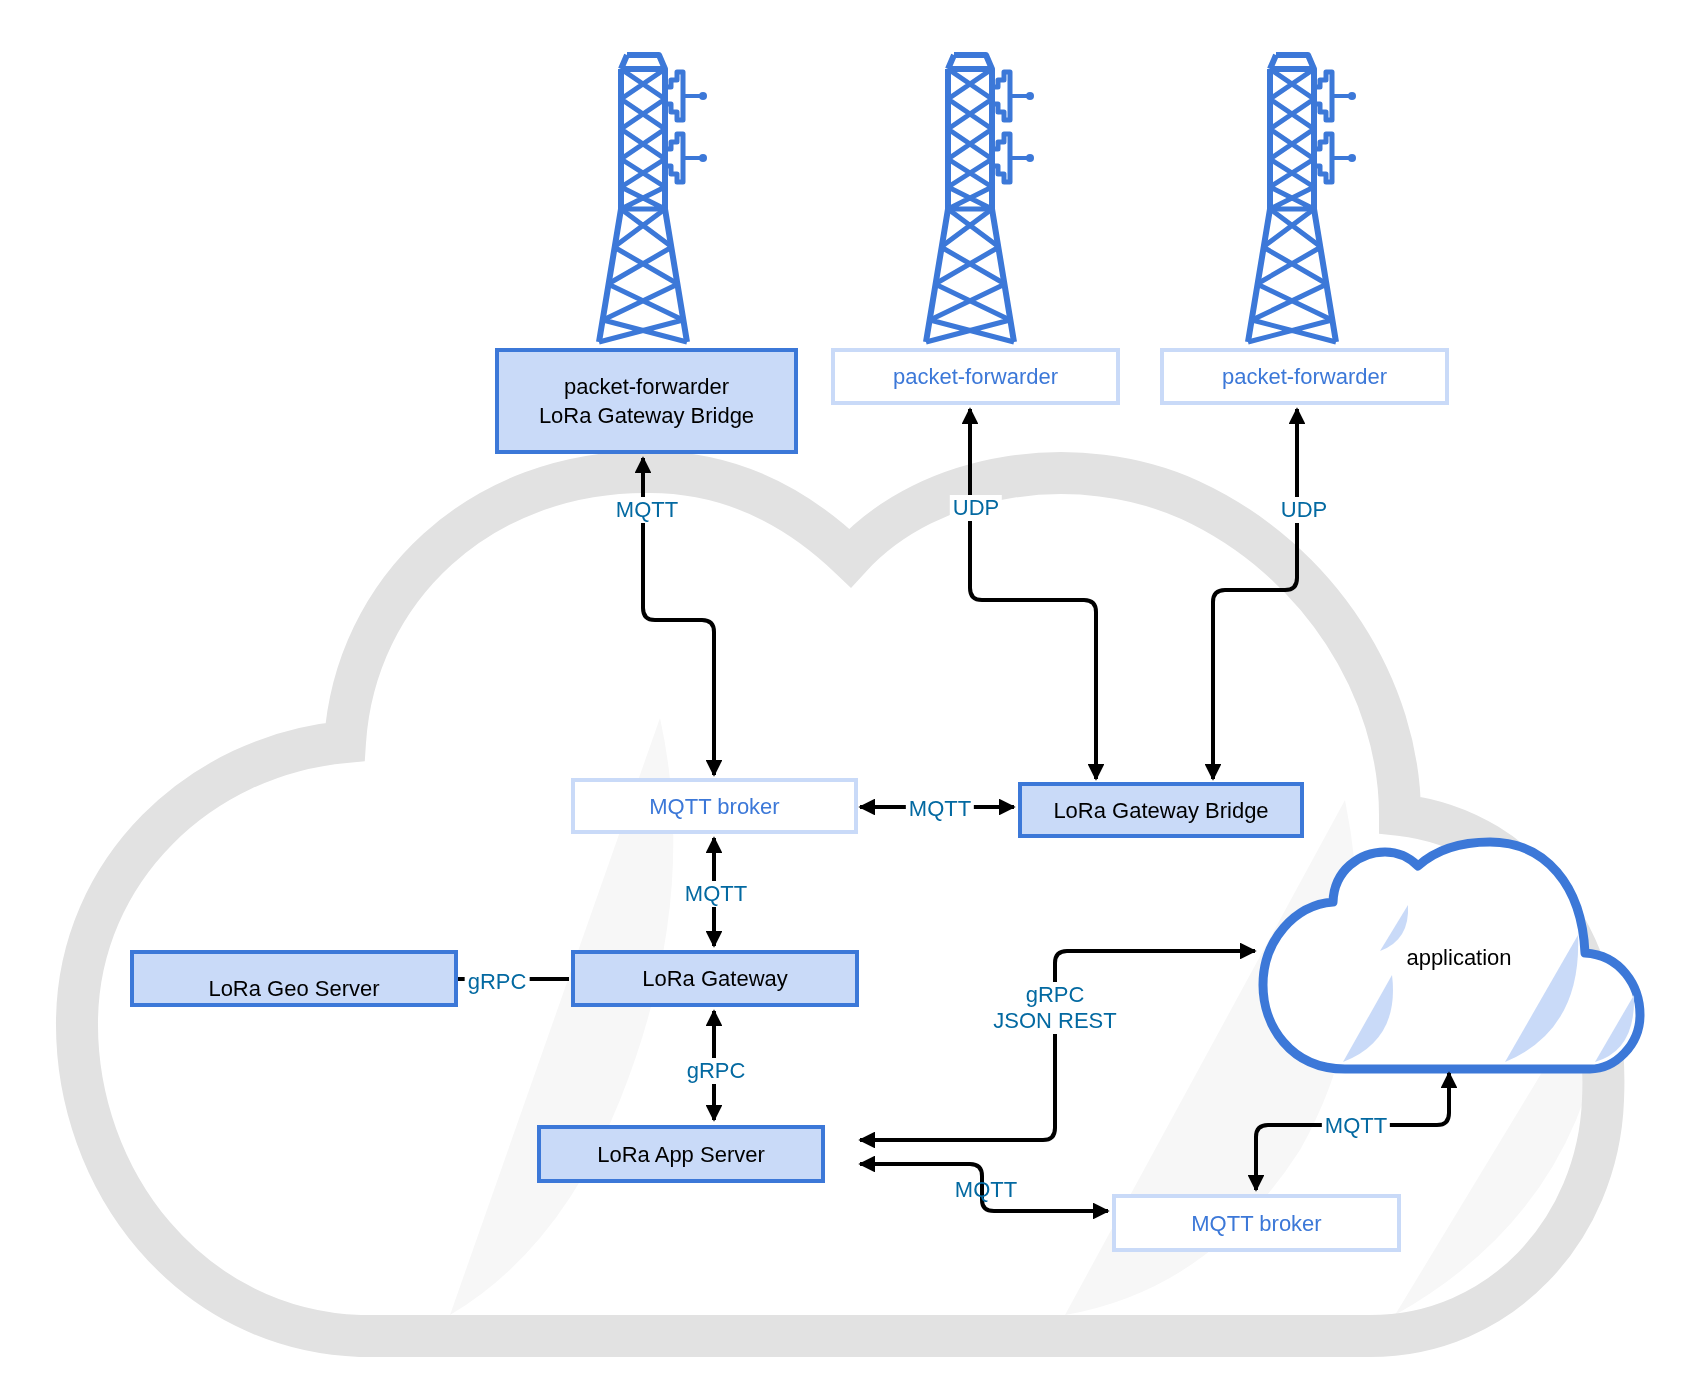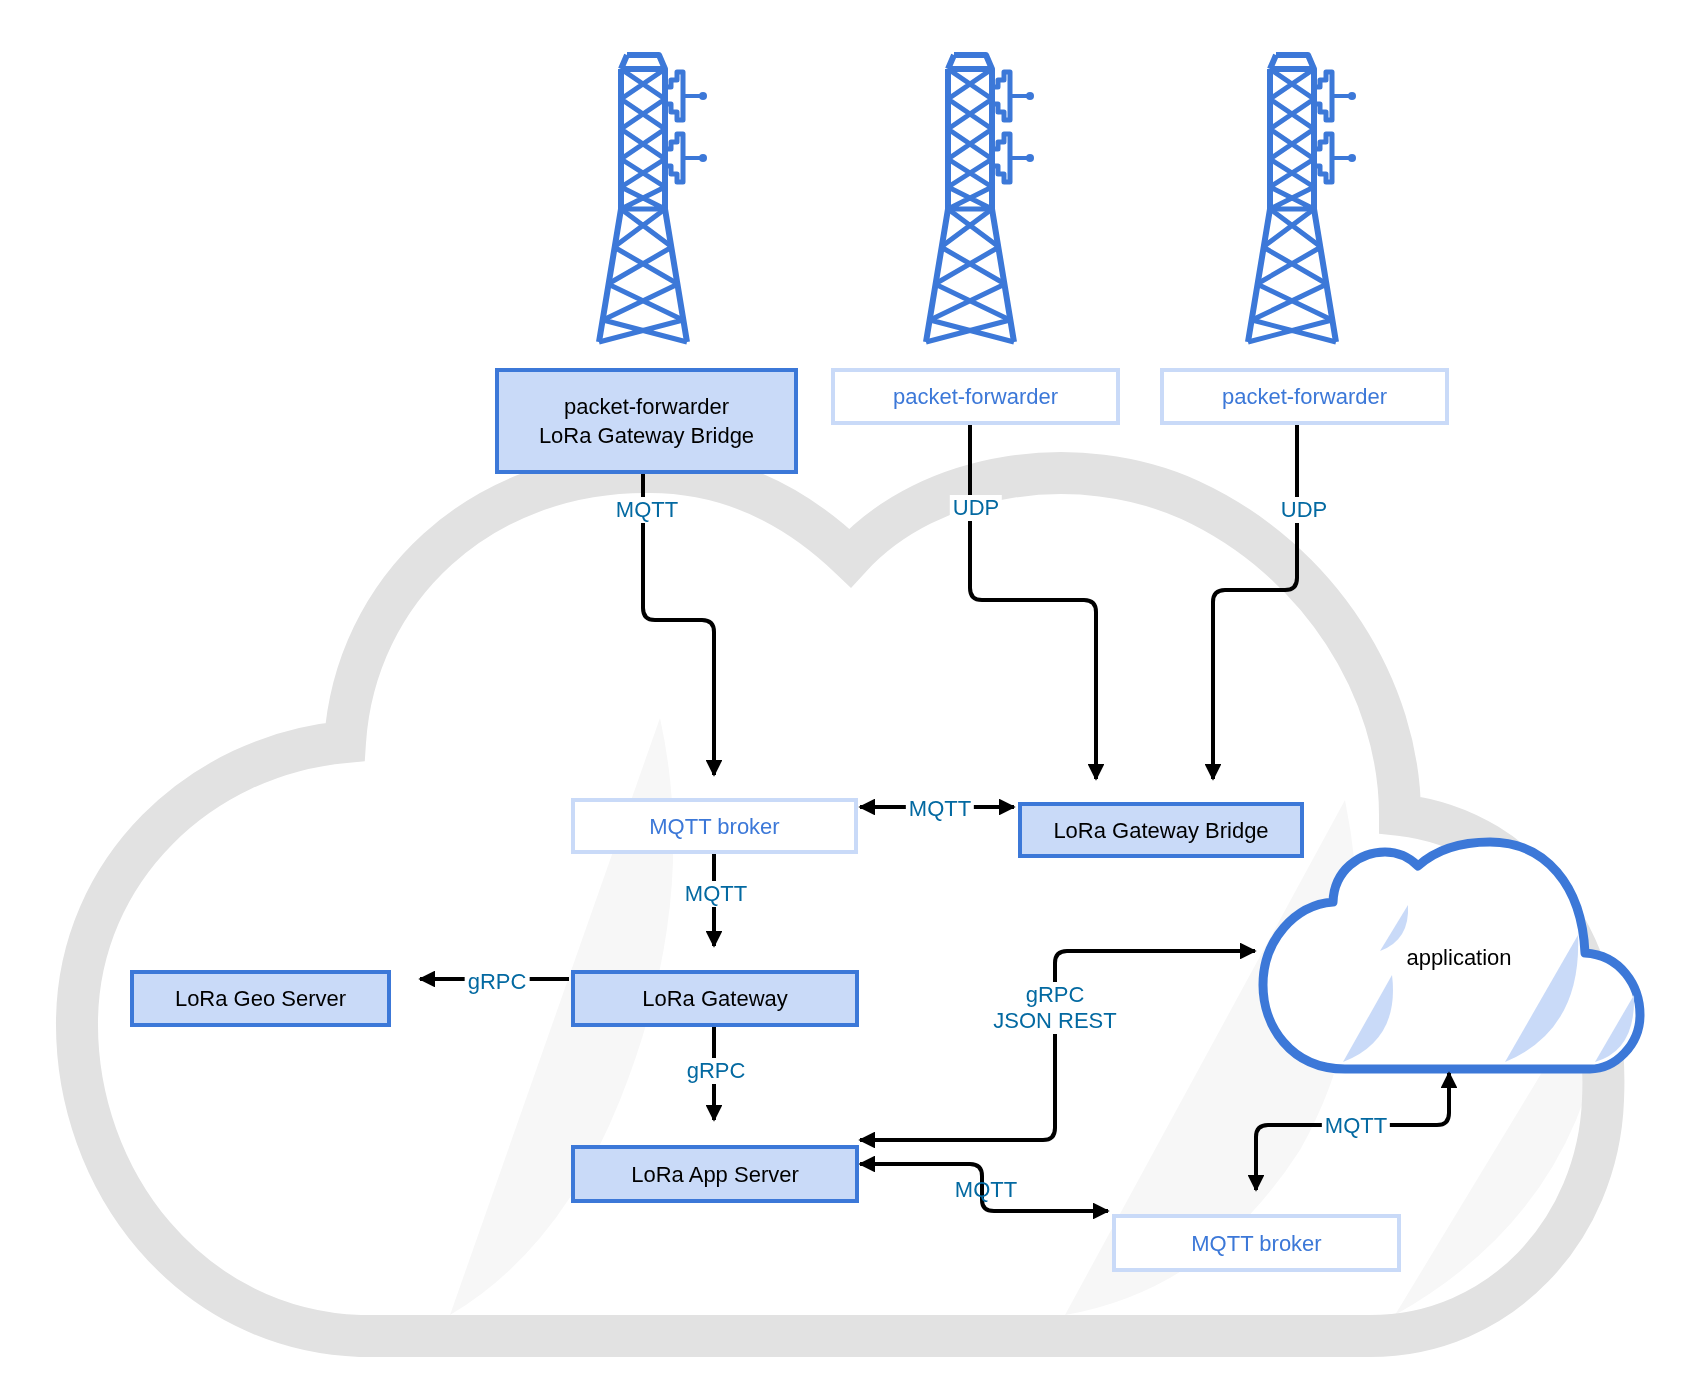--- a/index.html
+++ b/index.html
@@ -1,18 +1,18 @@
 <!DOCTYPE html>
 <html><head>
 <meta charset="utf-8">
 <style>
   html, body { margin: 0; padding: 0; background: #ffffff; }
   body { width: 1681px; height: 1377px; position: relative; overflow: hidden; font-family: "Liberation Sans", sans-serif; }
   #canvas { position: absolute; left: 0; top: 0; width: 1681px; height: 1377px; }
-  .box { position: absolute; box-sizing: border-box; display: flex; align-items: center; justify-content: center; text-align: center; font-family: "Liberation Sans", sans-serif; font-size: 22px; line-height: 29px; margin-top: 20px; }
+  .box { position: absolute; box-sizing: border-box; display: flex; align-items: center; justify-content: center; text-align: center; font-family: "Liberation Sans", sans-serif; font-size: 22px; line-height: 29px; }
   .box.filled { background: #c9daf8; border: 4px solid #3c78d8; color: #000000; }
   .box.outline { background: #ffffff; border: 4px solid #c9daf8; color: #3c78d8; }
   .lbl { position: absolute; transform: translate(-50%, -50%); background: #ffffff; font-family: "Liberation Sans", sans-serif; font-size: 22px; line-height: 26px; color: #0369a1; padding: 0 3px; white-space: pre; text-align: center; }
   .lbl.nobg { background: transparent; }
   .cloud-text { position: absolute; transform: translate(-50%, -50%); font-family: Liberation Sans, sans-serif; font-size: 22px; color: #000; }
 </style>
 </head>
 <body>
 
 <svg id="canvas" viewBox="0 0 1681 1377" xmlns="http://www.w3.org/2000/svg">
@@ -96,27 +96,27 @@
 </div>
 <div class="box outline" style="left:1160px;top:348px;width:289px;height:57px;">
   <span>packet-forwarder</span>
 </div>
 <div class="box outline" style="left:571px;top:778px;width:287px;height:56px;">
   <span>MQTT broker</span>
 </div>
 <div class="box filled" style="left:1018px;top:782px;width:286px;height:56px;">
   <span>LoRa Gateway Bridge</span>
 </div>
-<div class="box filled" style="left:130px;top:950px;width:261px;height:57px;">
+<div class="box filled" style="left:130px;top:950px;width:328px;height:57px;align-items:flex-end;">
   <span>LoRa Geo Server</span>
 </div>
 <div class="box filled" style="left:571px;top:950px;width:288px;height:57px;">
   <span>LoRa Gateway</span>
 </div>
-<div class="box filled" style="left:571px;top:1125px;width:288px;height:58px;">
+<div class="box filled" style="left:537px;top:1125px;width:288px;height:58px;">
   <span>LoRa App Server</span>
 </div>
 <div class="box outline" style="left:1112px;top:1194px;width:289px;height:58px;">
   <span>MQTT broker</span>
 </div>
 <div class="cloud-text" style="left:1459px;top:958px;">application</div>
 
 <div class="lbl" style="left:647px;top:510px;">MQTT</div>
 <div class="lbl" style="left:976px;top:508px;">UDP</div>
 <div class="lbl" style="left:1304px;top:510px;">UDP</div>

